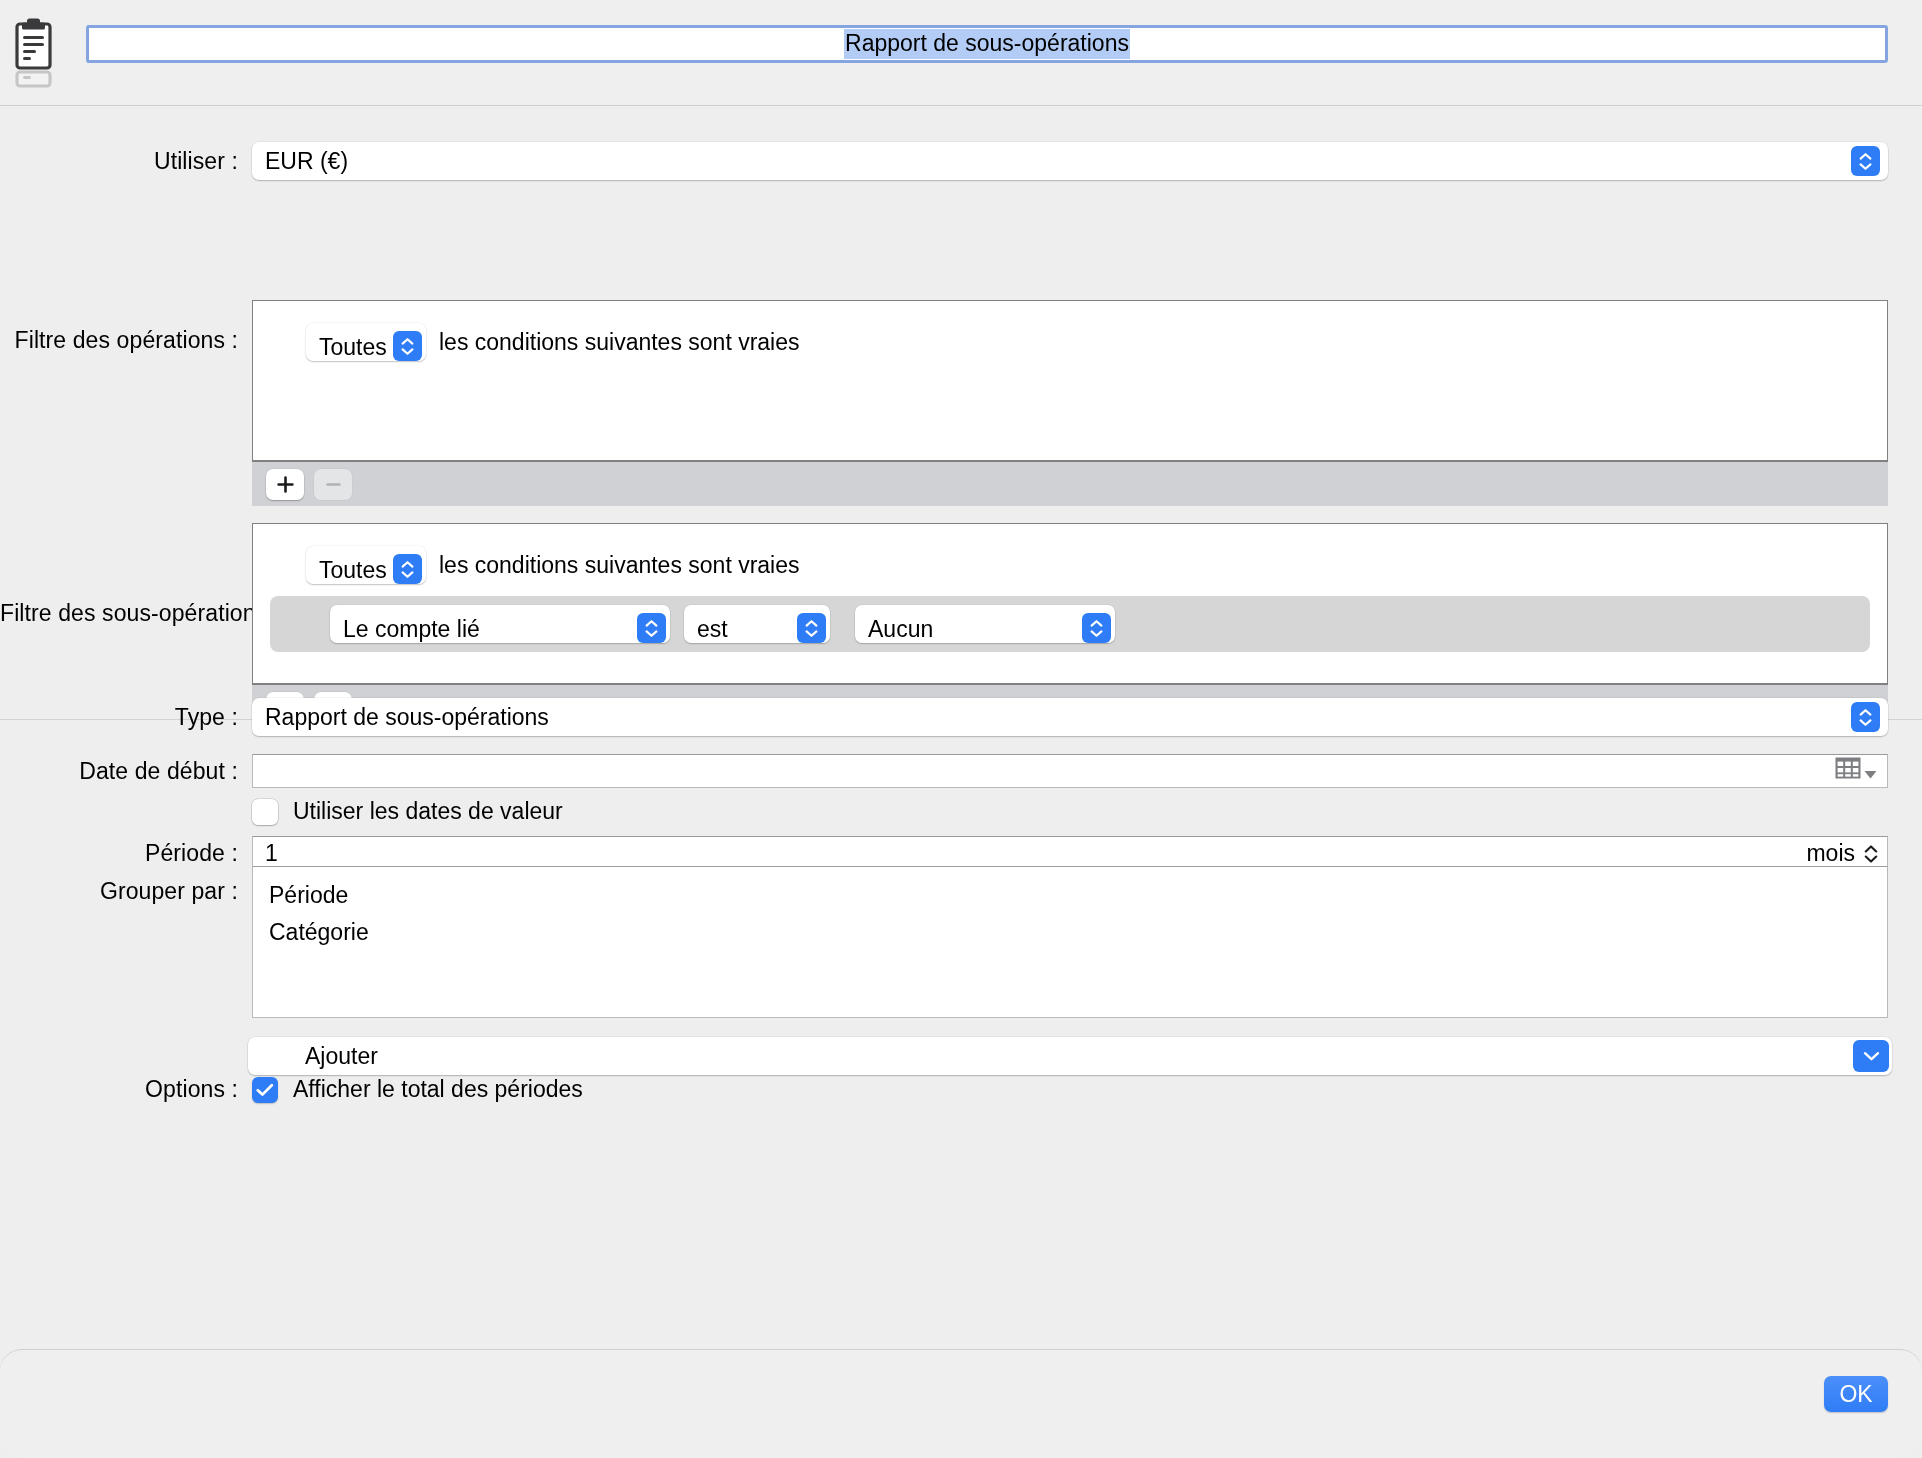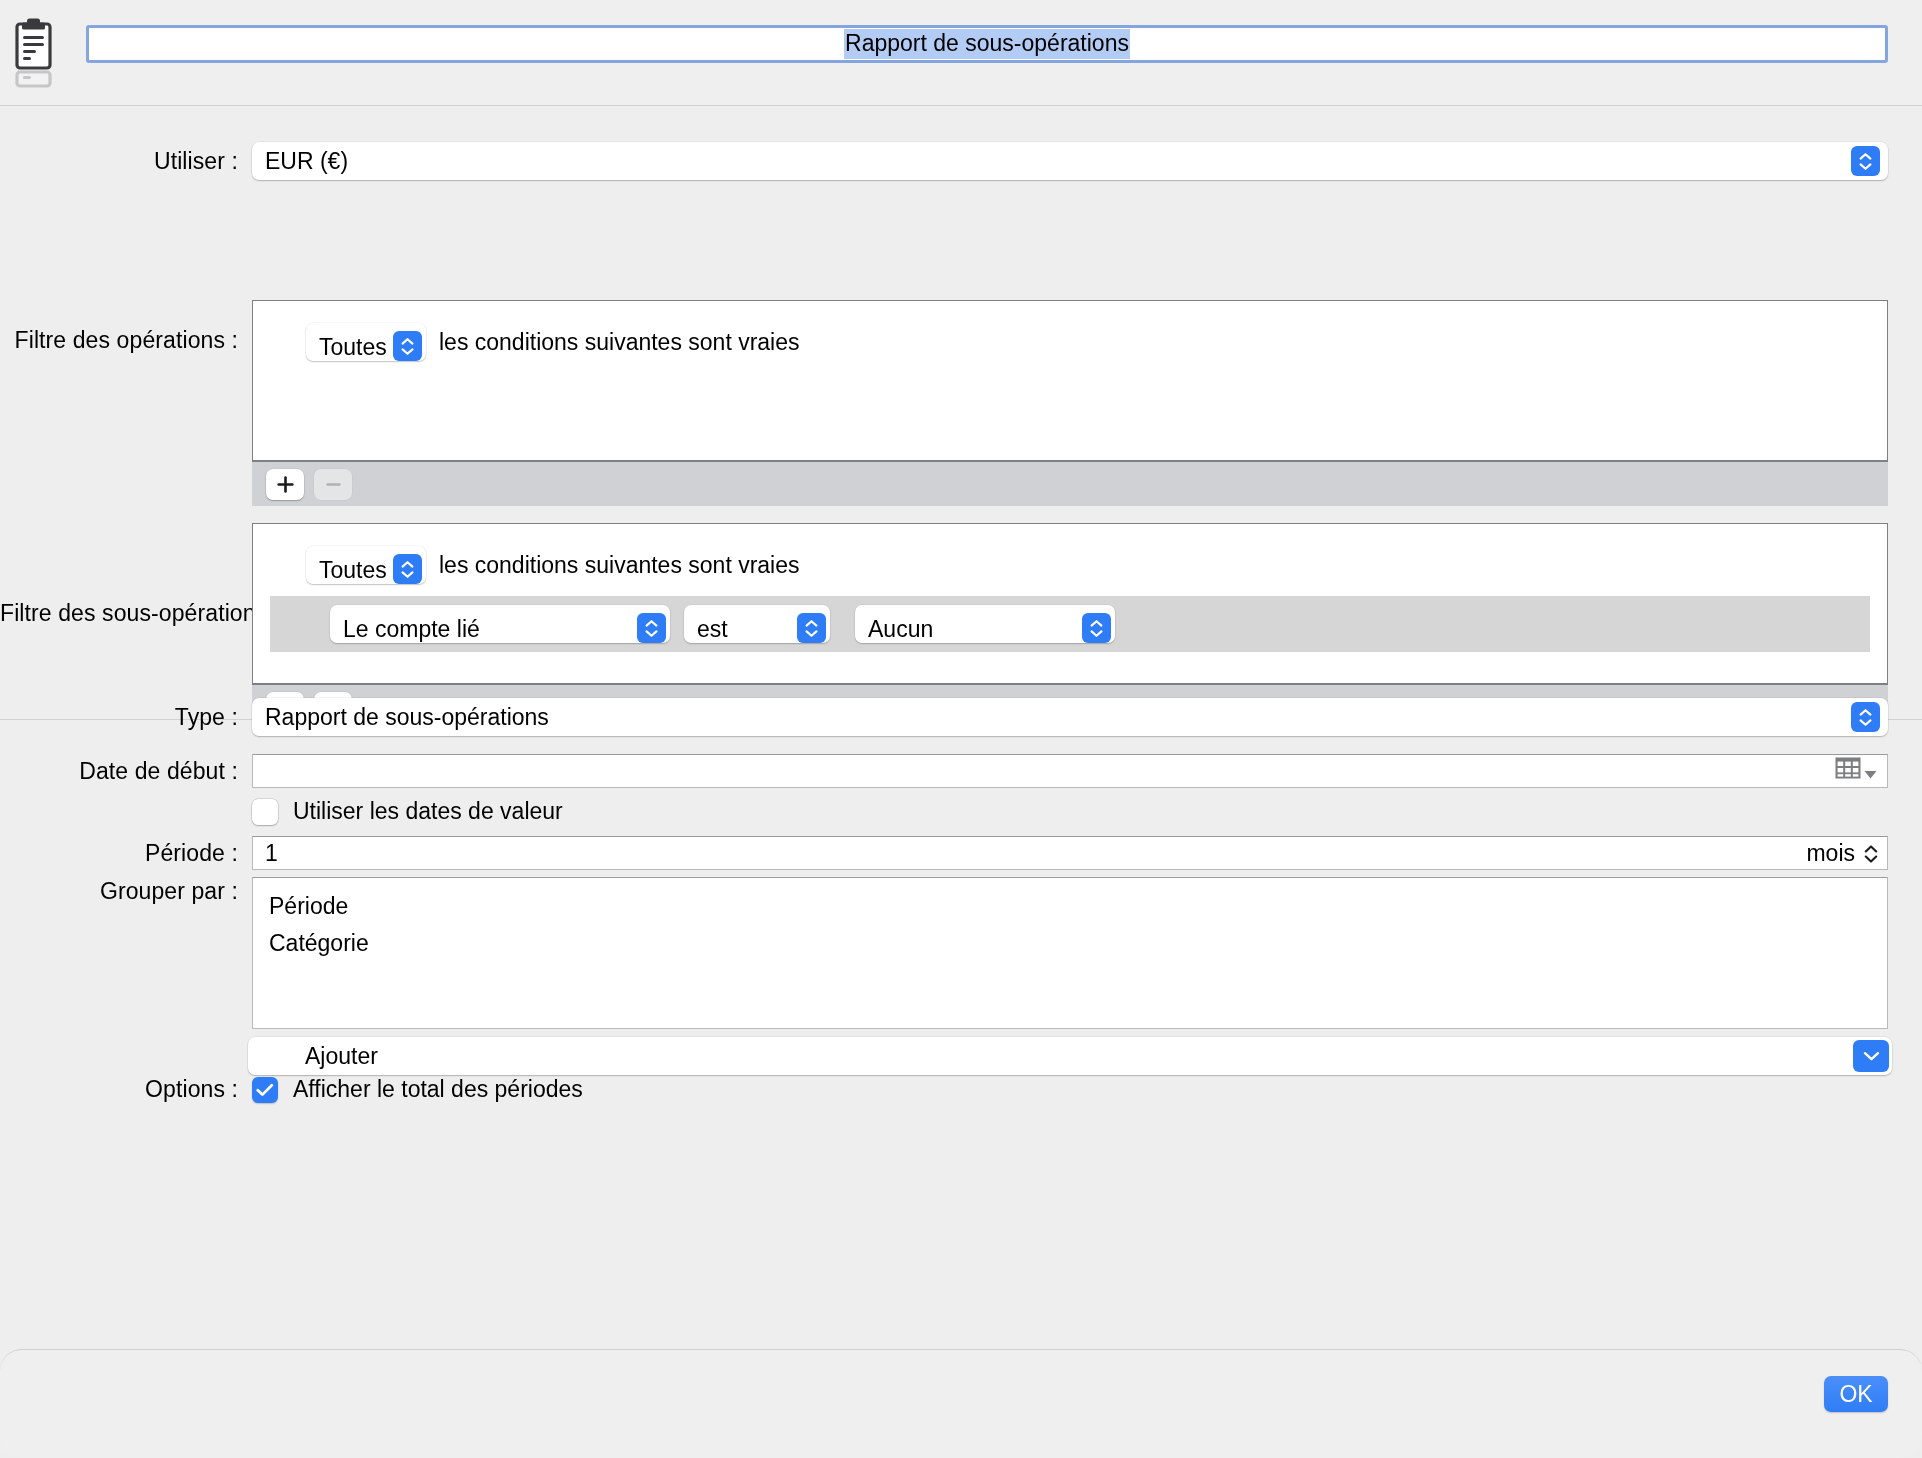--- a/index.html
+++ b/index.html
@@ -168,21 +168,21 @@
   .sqbtn.disabled {
     background: #e4e5e7;
     box-shadow: 0 0 0 0.5px rgba(0,0,0,0.05);
   }
   .glyph-plus, .glyph-minus { display: block; }
 
   .cond-line { font-size: 23px; white-space: nowrap; }
 
   .cond-band {
     background: #d6d6d6;
-    border-radius: 0;
+    border-radius: 8px;
     height: 56px;
     display: flex;
     align-items: center;
     box-sizing: border-box;
   }
 
   
   .textfield {
     background: #ffffff;
     border: 1px solid #b9b9b9;
@@ -540,21 +540,21 @@
             <svg width="14" height="8" viewBox="0 0 14 8">
                 <path d="M1.8 1.6L7 6.6 12.2 1.6" fill="none" stroke="#1b1b1b" stroke-width="2.1" stroke-linecap="round" stroke-linejoin="round"></path>
               </svg>
           </span>
         </span>
       </span>
     </div>
   </div>
 
   <div class="label" style="position:absolute; left:0; top:222px; width:238px;">Grouper par :</div>
-  <div class="listbox" style="position:absolute; left:252px; top:221px; width:1636px; height:152px;">
+  <div class="listbox" style="position:absolute; left:252px; top:210px; width:1636px; height:152px;">
     <div class="listitem">Période</div>
     <div class="listitem">Catégorie</div>
   </div>
 
   <div class="dropdown" style="position:absolute; left:248px; top:381px; width:1644px;padding-left:44px;">
     <span class="dtext">Ajouter</span>
     <div class="dd-arrow">
       <svg width="17" height="10" viewBox="0 0 17 10">
           <path d="M2 2.2L8.5 8.2 15 2.2" fill="none" stroke="#fff" stroke-width="2.4" stroke-linecap="round" stroke-linejoin="round"></path>
         </svg>

